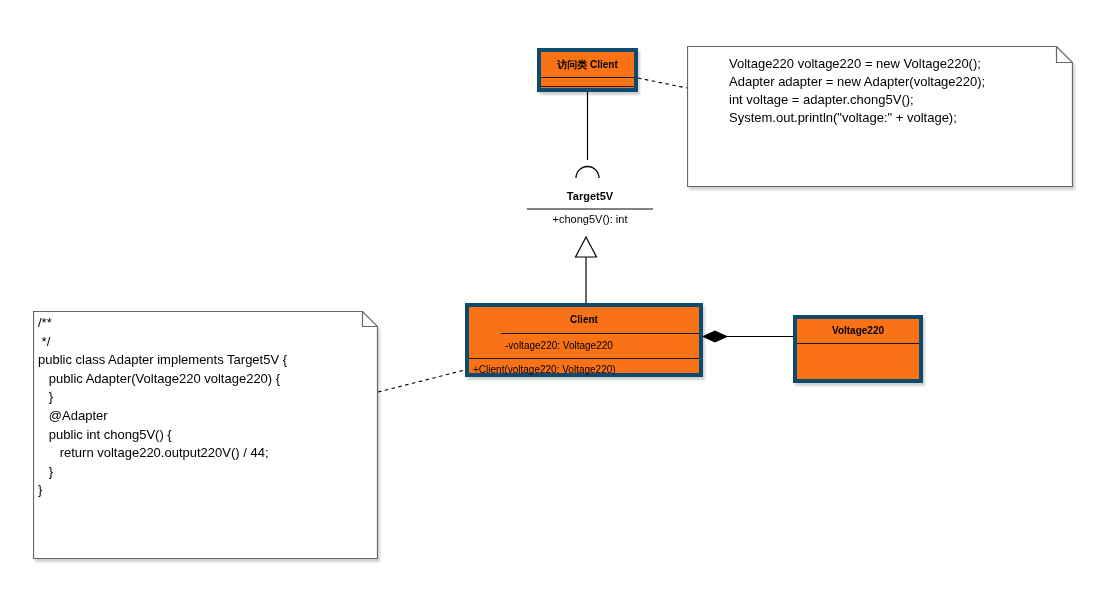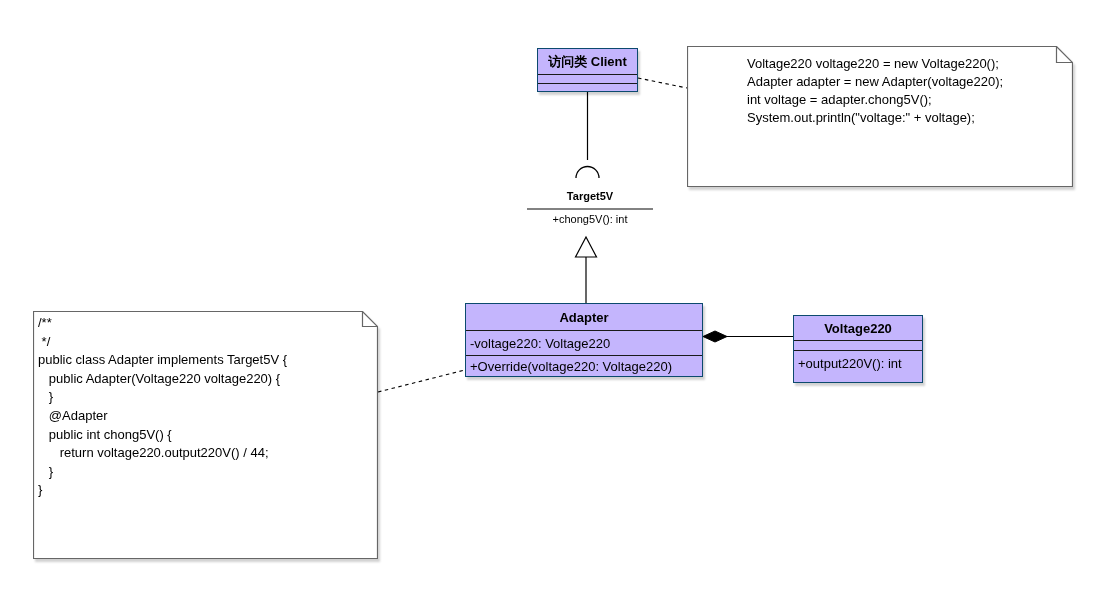--- a/index.html
+++ b/index.html
@@ -5,63 +5,63 @@
   html,body{margin:0;padding:0;background:#ffffff;}
   *{box-sizing:border-box;}
   .canvas{
     position:relative;width:1105px;height:595px;background:#ffffff;overflow:hidden;
     font-family:"Liberation Sans","DejaVu Sans",sans-serif;color:#000;
   }
   svg.connections{position:absolute;left:0;top:0;width:1105px;height:595px;pointer-events:none;}
 
   
   .uml-class{
-    position:absolute;background:#c4b5fd;border:1px solid #0c4a6e;
+    position:absolute;background:#f97316;border:4px solid #0c4a6e;
     box-shadow:2px 3px 2px rgba(0,0,0,0.18);
-    font-size:13px;line-height:1;
+    font-size:10px;line-height:1;
   }
   .uml-title{
     display:flex;align-items:center;justify-content:center;
     font-weight:bold;white-space:nowrap;
   }
   .uml-row{
     border-top:1px solid #1a1a1a;display:flex;align-items:center;
     padding-left:4px;white-space:nowrap;overflow:hidden;
   }
   .uml-empty-row{border-top:1px solid #1a1a1a;}
 
   #class-client{left:537px;top:48px;width:101px;height:44px;}
   #class-client .uml-title{height:25px;}
   #class-client .r1{height:9px;}
   #class-client .r2{height:9px;}
 
   #class-adapter{left:465px;top:303px;width:238px;height:74px;}
   #class-adapter .uml-title{height:26px;}
-  #class-adapter .attr{height:25px;}
+  #class-adapter .attr{height:25px;margin-left:32px;}
   #class-adapter .meth{height:22px;}
 
   #class-voltage{left:793px;top:315px;width:130px;height:68px;}
   #class-voltage .uml-title{height:24px;}
   #class-voltage .r1{height:10px;}
   #class-voltage .meth{height:25px;}
 
   
   #iface-target{position:absolute;left:527px;top:187px;width:126px;text-align:center;font-size:11px;}
   #iface-target .iface-title{font-weight:bold;height:19px;line-height:19px;}
   #iface-target .iface-divider{border-top:2px solid #828282;margin-top:2px;}
   #iface-target .iface-method{height:19px;line-height:19px;padding-top:0;white-space:nowrap;}
 
   
   .note{position:absolute;}
   .note svg.note-shape{position:absolute;left:0;top:0;filter:drop-shadow(2px 3px 1px rgba(0,0,0,0.18));}
   .note .note-text{position:relative;font-size:13px;}
   .code-line{white-space:pre;height:18px;line-height:18px;}
 
   #note-client-code{left:687px;top:46px;width:386px;height:141px;}
-  #note-client-code .note-text{padding:9px 6px 0 42px;margin-left:18px;}
+  #note-client-code .note-text{padding:9px 6px 0 42px;}
 
   #note-adapter-code{left:33px;top:311px;width:345px;height:248px;}
   #note-adapter-code .note-text{padding:3px 4px 0 5px;}
   #note-adapter-code .code-line{height:18.6px;line-height:18.6px;}
 </style>
 </head>
 <body>
 
 <div class="canvas">
 
@@ -87,29 +87,28 @@
     <div class="uml-empty-row r2"></div>
   </div>
 
   <div id="iface-target">
     <div class="iface-title">Target5V</div>
     <div class="iface-divider"></div>
     <div class="iface-method">+chong5V(): int</div>
   </div>
 
   <div class="uml-class" id="class-adapter">
-    <div class="uml-title">Adapter</div>
+    <div class="uml-title">Client</div>
     <div class="uml-row attr">-voltage220: Voltage220</div>
-    <div class="uml-row meth">+Override(voltage220: Voltage220)</div>
+    <div class="uml-row meth">+Client(voltage220: Voltage220)</div>
   </div>
 
   <div class="uml-class" id="class-voltage">
     <div class="uml-title">Voltage220</div>
     <div class="uml-empty-row r1"></div>
-    <div class="uml-row meth">+output220V(): int</div>
   </div>
 
   <div class="note" id="note-client-code">
     <svg class="note-shape" width="386" height="141">
       <path d="M0.5 0.5 L369.5 0.5 L385.5 16.5 L385.5 140.5 L0.5 140.5 Z" fill="#ffffff" stroke="#666666" stroke-width="1.2"></path>
       <path d="M369.5 0.5 L369.5 16.5 L385.5 16.5" fill="none" stroke="#666666" stroke-width="1.2"></path>
     </svg>
     <div class="note-text">
       <div class="code-line">Voltage220 voltage220 = new Voltage220();</div>
       <div class="code-line">Adapter adapter = new Adapter(voltage220);</div>

